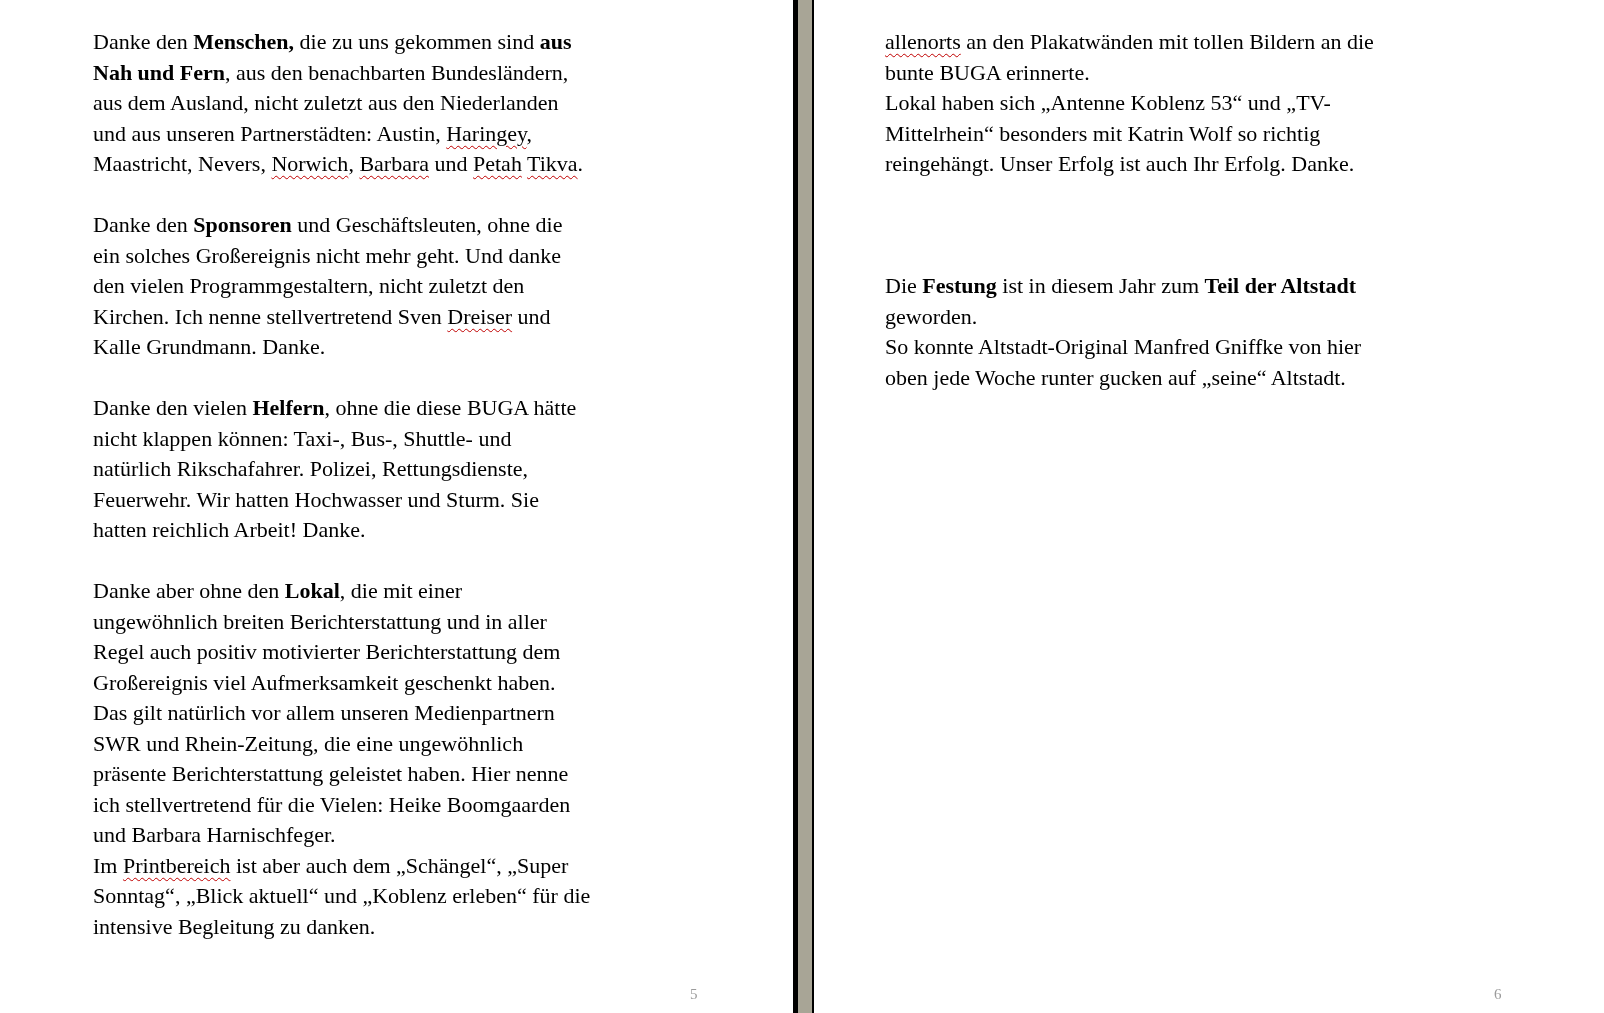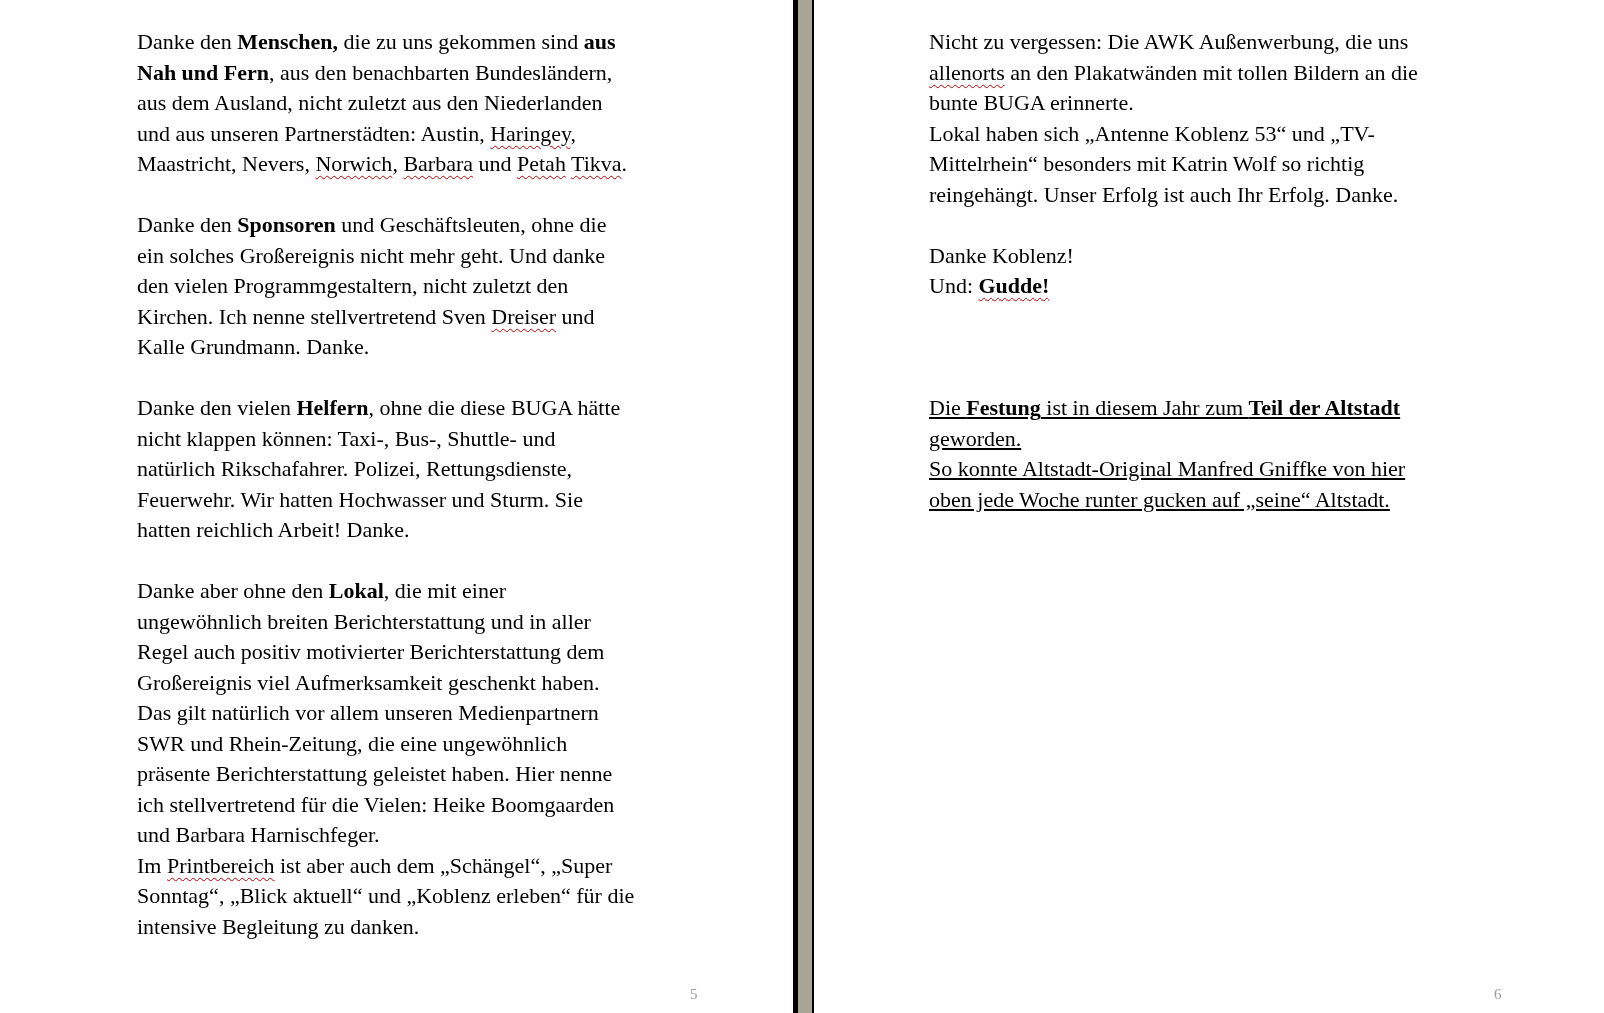--- a/index.html
+++ b/index.html
@@ -22,21 +22,20 @@
   .page{position:relative;background:var(--page-bg);height:1013px;}
   .page-left{width:798px;border-right:5px solid var(--divider-edge);}
   .page-divider{width:14px;background:var(--divider-fill);height:1013px;}
   .page-right{flex:1;border-left:2px solid var(--divider-edge);}
   .text-block{
     position:absolute;top:27px;
     font-size:22px;line-height:var(--line);
     color:var(--text-color);
     white-space:pre-line;
     text-align:left;
-    margin-left:44px;
   }
   .text-block.tb-left{left:93px;width:685px;}
   .text-block.tb-right{left:71px;width:700px;}
   .para{margin:0;padding:0;}
   .b{font-weight:bold;}
   .sp{
     text-decoration-line:underline;
     text-decoration-style:wavy;
     text-decoration-color:var(--spell-color);
     text-decoration-thickness:1px;
@@ -79,26 +78,24 @@
 und Barbara Harnischfeger.
 Im </span><span class="sp">Printbereich</span><span> ist aber auch dem „Schängel“, „Super
 Sonntag“, „Blick aktuell“ und „Koblenz erleben“ für die
 intensive Begleitung zu danken.</span></p></div>
     <div class="page-num page-num-left">5</div>
   </section>
 
   <div class="page-divider"></div>
 
   <section class="page page-right">
-    <div class="text-block tb-right"><p class="para" style="margin-top: 0px;"><span>Nicht zu vergessen: Die AWK Außenwerbung, die uns
-</span><span class="sp">allenorts</span><span> an den Plakatwänden mit tollen Bildern an die
+    <div class="text-block tb-right"><p class="para" style="margin-top: 0px;"><span class="sp">allenorts</span><span> an den Plakatwänden mit tollen Bildern an die
 bunte BUGA erinnerte.
 Lokal haben sich „Antenne Koblenz 53“ und „TV-
 Mittelrhein“ besonders mit Katrin Wolf so richtig
-reingehängt. Unser Erfolg ist auch Ihr Erfolg. Danke.</span></p><p class="para" style="margin-top: 30.5px;"><span>Danke Koblenz!
-Und: </span><span class="b sp">Gudde!</span></p><p class="para" style="margin-top: 91.5px; text-decoration: underline;"><span>Die </span><span class="b">Festung</span><span> ist in diesem Jahr zum </span><span class="b">Teil der Altstadt</span><span>
+reingehängt. Unser Erfolg ist auch Ihr Erfolg. Danke.</span></p><p class="para" style="margin-top: 91.5px;"><span>Die </span><span class="b">Festung</span><span> ist in diesem Jahr zum </span><span class="b">Teil der Altstadt</span><span>
 geworden.
 So konnte Altstadt-Original Manfred Gniffke von hier
 oben jede Woche runter gucken auf „seine“ Altstadt.</span></p></div>
     <div class="page-num page-num-right">6</div>
   </section>
 
 </div>
 
 </body></html>

